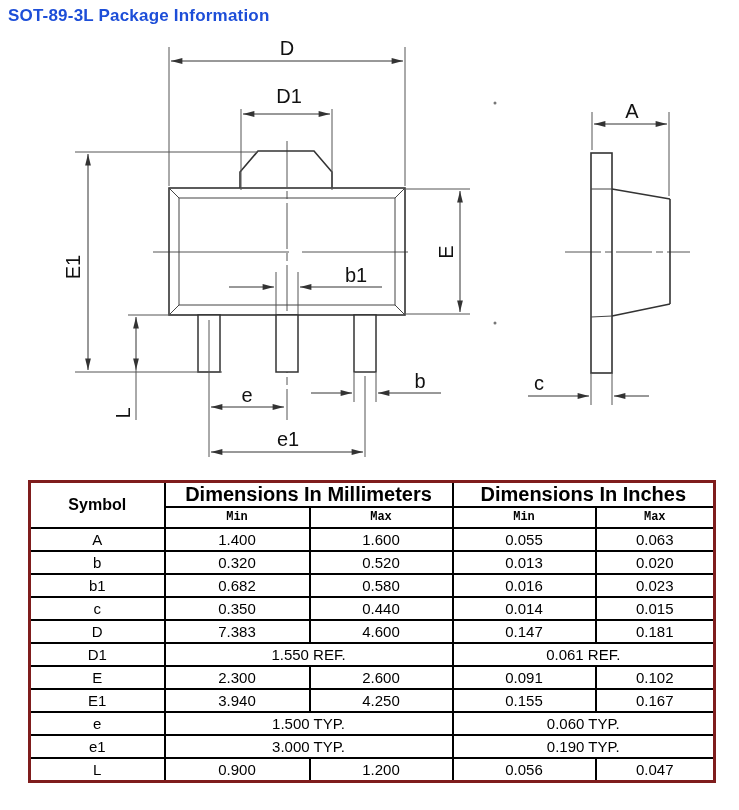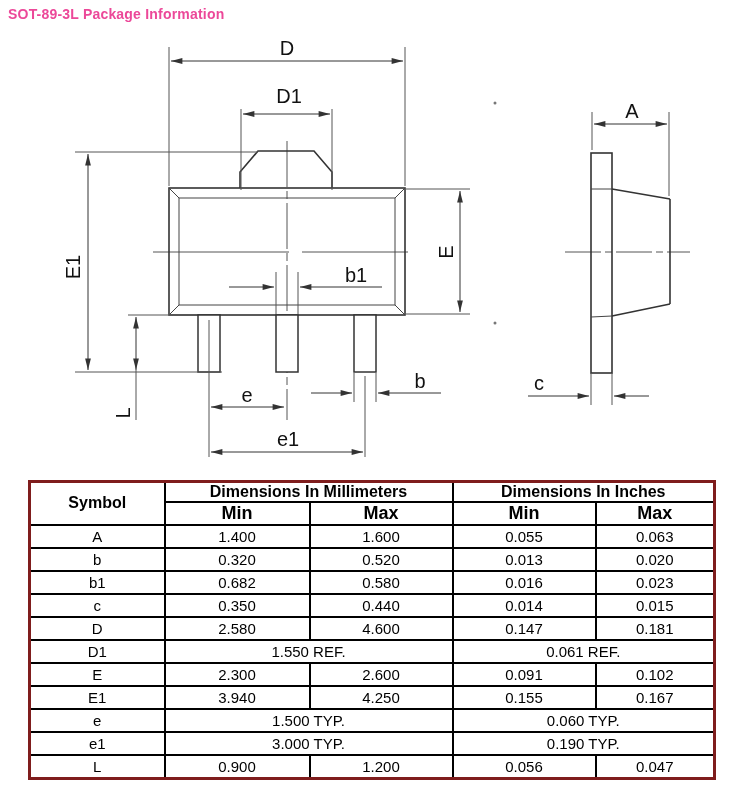--- a/index.html
+++ b/index.html
@@ -5,21 +5,21 @@
   html, body { margin: 0; padding: 0; }
   body {
     width: 739px; height: 810px;
     background: #ffffff;
     position: relative;
     font-family: "Liberation Sans", sans-serif;
     overflow: hidden;
   }
   .page-title {
     position: absolute; left: 8px; top: 6px;
-    font-size: 14px; font-weight: bold; color: #ec4899;
+    font-size: 17px; font-weight: bold; color: #1d4ed8;
     letter-spacing: 0.2px;
     white-space: nowrap;
   }
   svg.drawing { position: absolute; left: 0; top: 0; }
   .outline  { fill: none; stroke: #333; stroke-width: 1.6px; }
   .outline2 { fill: none; stroke: #444; stroke-width: 1px;   }
   .lead     { fill: #fff; stroke: #333; stroke-width: 1.5px; }
   .dimline  { fill: none; stroke: #333; stroke-width: 1px;   }
   .extline  { fill: none; stroke: #555; stroke-width: 1px;   }
   .cline    { fill: none; stroke: #555; stroke-width: 1px;   }
@@ -34,23 +34,23 @@
     border: 3px solid #7f1d1d;
     background: #fff;
   }
   .dims-table th, .dims-table td {
     border: 2px solid #000;
     text-align: center; vertical-align: middle;
     padding: 0; color: #000; background: #fff;
     line-height: 1.15;
     overflow: hidden; white-space: nowrap;
   }
-  .dims-table th.group  { font-size: 16px; font-weight: bold; height: 18px; }
+  .dims-table th.group  { font-size: 20px; font-weight: bold; height: 18px; }
   .dims-table th.symbol { font-size: 16px; font-weight: bold; }
-  .dims-table th.minmax { font-size: 18px; font-weight: bold; height: 19px; }
+  .dims-table th.minmax { font-size: 12px; font-weight: bold; height: 19px; font-family: Liberation Mono, monospace; }
   .dims-table td        { font-size: 15px; font-weight: normal; height: 21px; }
 </style>
 </head>
 <body>
 
 <div class="page-title">SOT-89-3L Package Information</div>
 
 <svg class="drawing" width="739" height="495" viewBox="0 0 739 495">
   <defs>
     <marker id="arw" markerWidth="13" markerHeight="8" refX="12.4" refY="4" orient="auto-start-reverse" markerUnits="userSpaceOnUse">
@@ -221,21 +221,21 @@
     </tr>
     <tr>
       <td>c</td>
       <td>0.350</td>
       <td>0.440</td>
       <td>0.014</td>
       <td>0.015</td>
     </tr>
     <tr>
       <td>D</td>
-      <td>2.580</td>
+      <td>7.383</td>
       <td>4.600</td>
       <td>0.147</td>
       <td>0.181</td>
     </tr>
     <tr>
       <td>D1</td>
       <td colspan="2">1.550 REF.</td>
       <td colspan="2">0.061 REF.</td>
     </tr>
     <tr>

